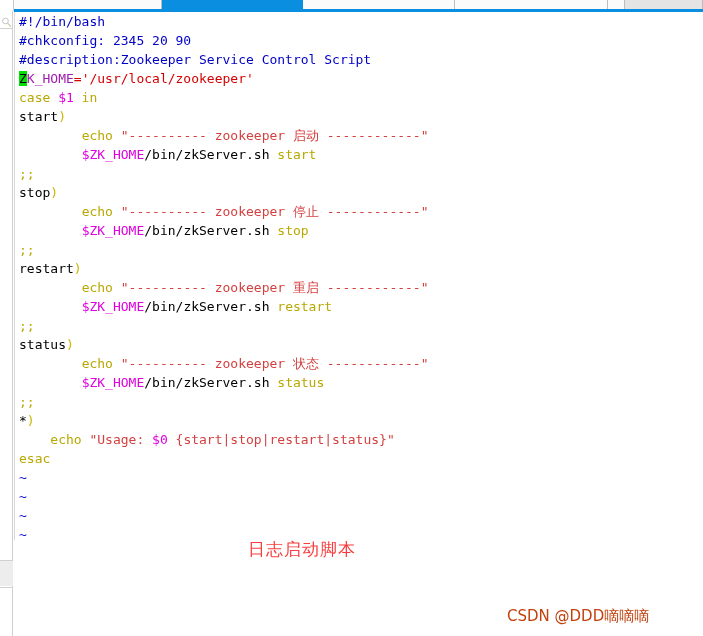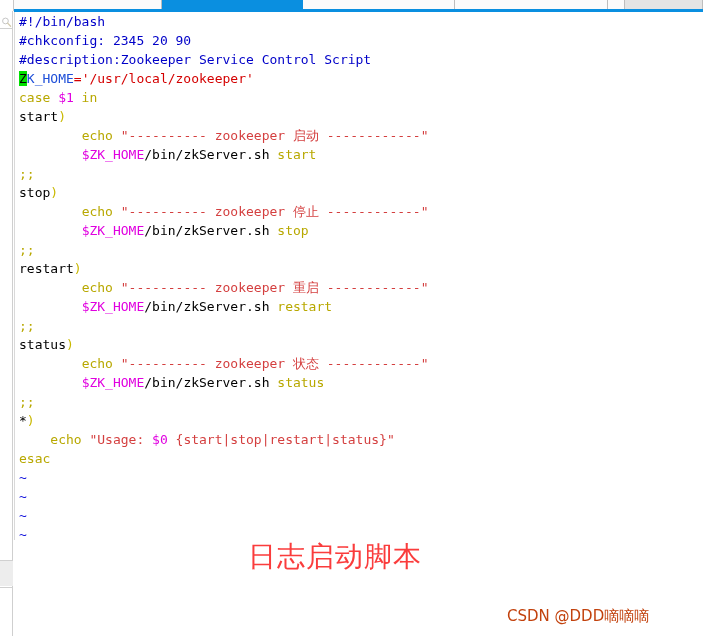--- a/index.html
+++ b/index.html
@@ -107,39 +107,39 @@
     font-family: "DejaVu Sans Mono", "Liberation Mono", monospace;
     font-size: 13px;
     line-height: 19px;
     white-space: pre;
     color: #000000;
   }
   .code .ln { display: block; height: 19px; }
 
   
   .c-comment  { color: #0000c8; }
-  .c-var      { color: #1d4ed8; }
+  .c-var      { color: #a21caf; }
   .c-op       { color: #d40000; }
   .c-str      { color: #d43f3f; }
   .c-kw       { color: #b8a800; }
   .c-dollar   { color: #e000e0; }
   .c-plain    { color: #000000; }
   .c-tilde    { color: #1414dc; }
   .c-paren    { color: #c9b800; }
   .cursor {
     background: #00e000;
     color: #000000;
   }
 
   
   .wm-cn {
     position: absolute;
     left: 248px; top: 538px;
     font-family: Liberation Serif, serif;
-    font-size: 28px;
+    font-size: 17px;
     color: #fa3c3c;
     letter-spacing: 1px;
     white-space: nowrap;
   }
   .wm-csdn {
     position: absolute;
     left: 507px; top: 607px;
     font-family: "DejaVu Sans", "Liberation Sans", sans-serif;
     font-size: 15px;
     color: #c2410c;

